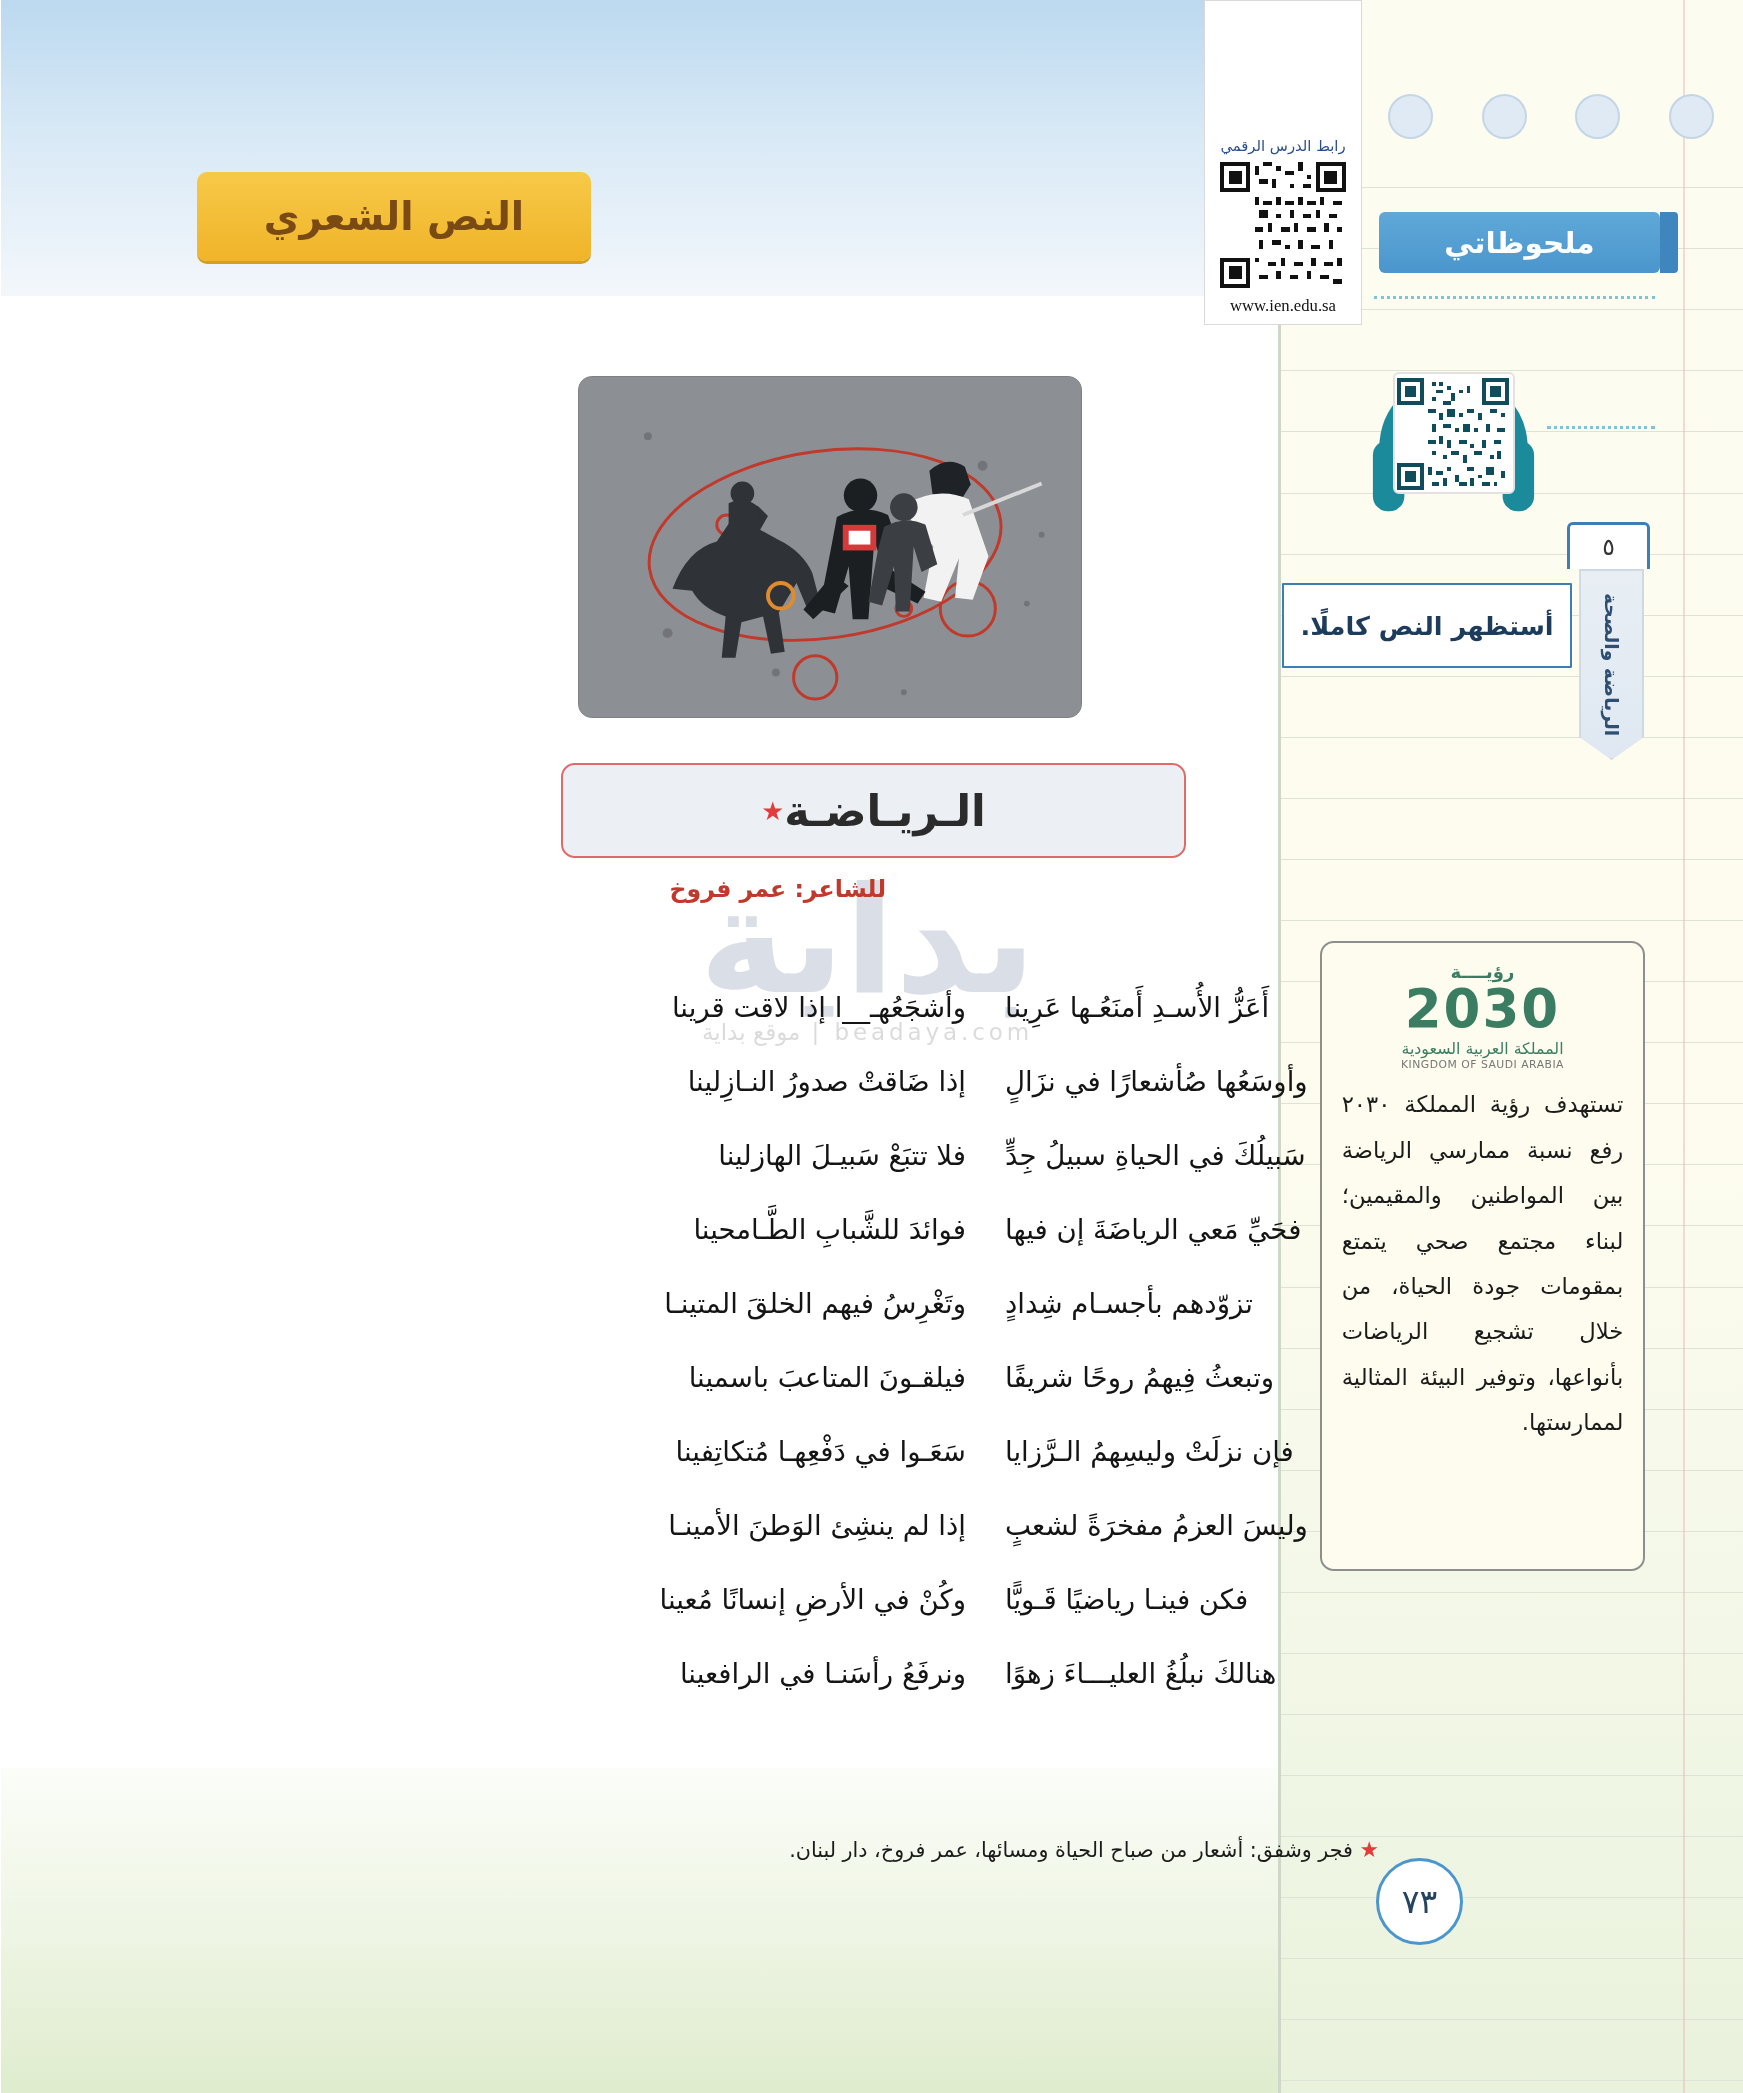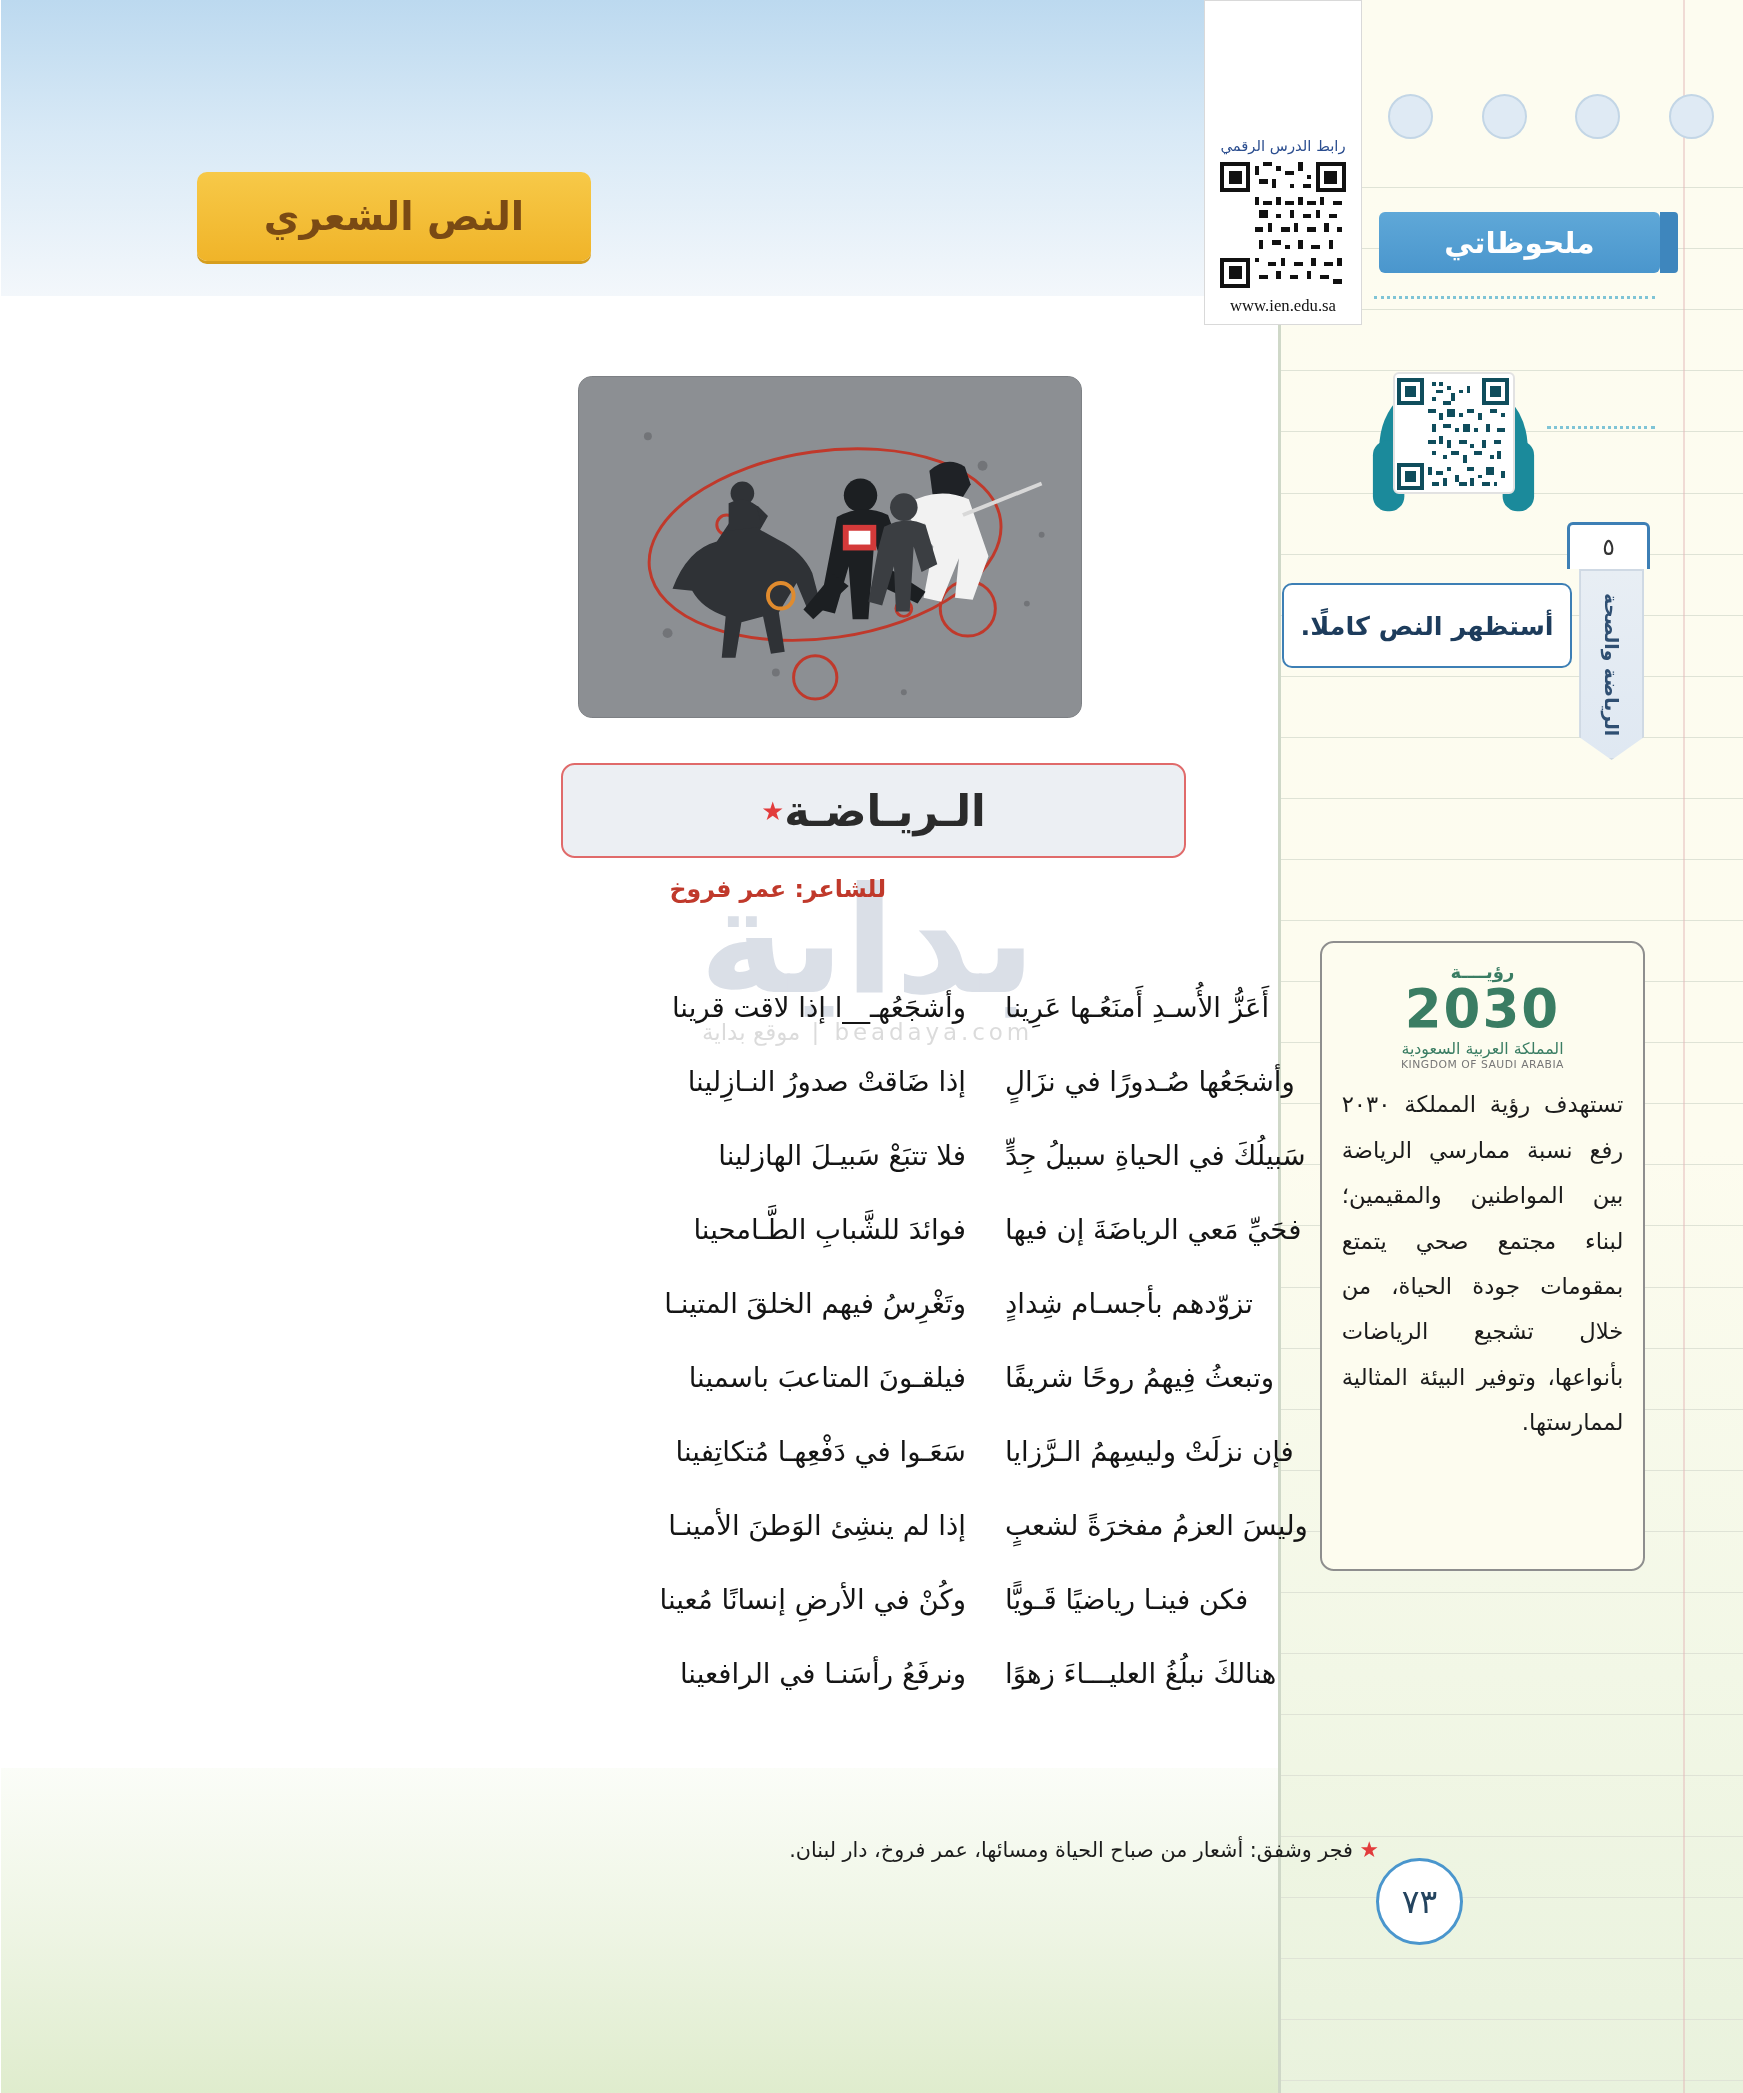--- a/index.html
+++ b/index.html
@@ -63,21 +63,21 @@
     clip-path:polygon(0 0,100% 0,100% 88%,50% 100%,0 88%);
     display:flex;align-items:center;justify-content:center;
   }
   .bm-body span{
     writing-mode:vertical-rl;font-size:18.7px;color:#2f4f72;font-weight:bold;
     letter-spacing:1px;
   }
 
   .memorize-box{
     position:absolute;top:583px;right:172px;width:286px;height:81px;
-    border:2px solid #3d7fb5;border-radius:10px;background:#fff;
+    border:2px solid #3d7fb5;border-radius:1px;background:#fff;
     display:flex;align-items:center;justify-content:center;
   }
   .memorize-box span{font-size:25.6px;color:#1d3c5c;font-weight:bold;}
 
   .vision-card{
     position:absolute;top:941px;right:99px;width:325px;height:630px;
     border:2px solid #8e8e8e;border-radius:13.8px;background:#fdfcef;
     box-sizing:border-box;padding:17.7px 19.7px;
   }
   .vision-logo{text-align:center;margin-bottom:9.9px;}
@@ -495,21 +495,21 @@
   </div>
 
   <div class="poet">للشاعر: عمر فروخ</div>
 
   <div class="verses" id="verses">
       <div class="verse">
         <div class="hemistich h-first">أَعَزُّ الأُسـدِ أَمنَعُـها عَرِينا</div>
         <div class="hemistich h-second">وأشجَعُهـ__ا إذا لاقت قرينا</div>
       </div>
       <div class="verse">
-        <div class="hemistich h-first">وأشجَعُها صُـدورًا في نزَالٍ</div>
+        <div class="hemistich h-first">وأوسَعُها صُأشعارًا في نزَالٍ</div>
         <div class="hemistich h-second">إذا ضَاقتْ صدورُ النـازِلينا</div>
       </div>
       <div class="verse">
         <div class="hemistich h-first">سَبيلُكَ في الحياةِ سبيلُ جِدٍّ</div>
         <div class="hemistich h-second">فلا تتبَعْ سَبيـلَ الهازلينا</div>
       </div>
       <div class="verse">
         <div class="hemistich h-first">فحَيِّ مَعي الرياضَةَ إن فيها</div>
         <div class="hemistich h-second">فوائدَ للشَّبابِ الطَّـامحينا</div>
       </div>

